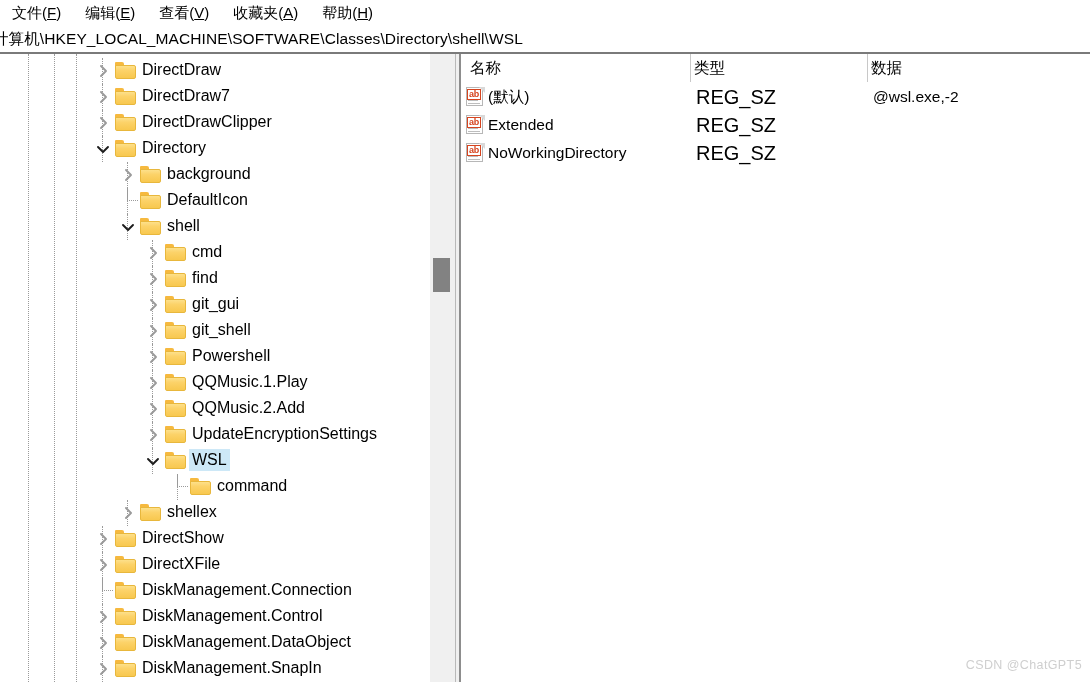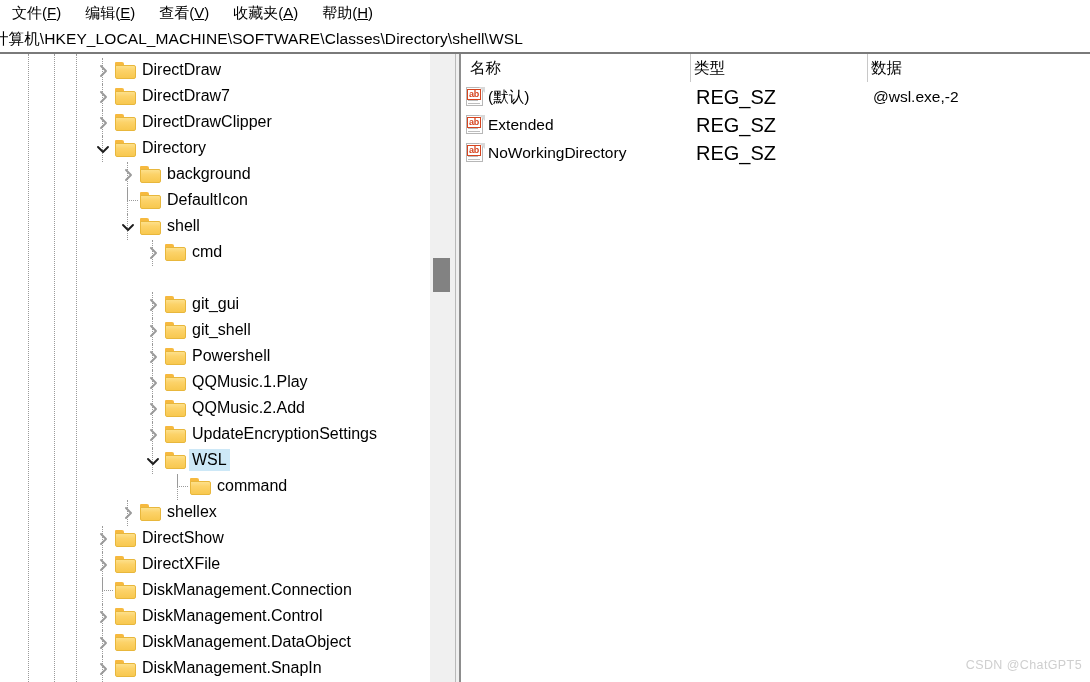--- a/index.html
+++ b/index.html
@@ -421,20 +421,33 @@
             <svg width="16" height="16" viewBox="0 0 16 16">
               <path d="M3 6 L8 11 L13 6" fill="none" stroke="#1c1c1c" stroke-width="1.9" stroke-linecap="round" stroke-linejoin="round"></path>
             </svg>
           </div>
           <div class="folder" style="left: 140px; top: 4px;">
             <div class="tab"></div>
             <div class="body"></div>
           </div>
           <div class="node-label" style="left: 164px;">shell</div>
         </div>
+        <div class="tree-row" style="top: 212px;">
+          <div class="row-stub-v" style="left: 152px; top: 0px; height: 26px;"></div>
+          <div class="twisty" style="left: 145px; top: 5px;">
+            <svg width="16" height="16" viewBox="0 0 16 16">
+              <path d="M6 3 L11 8 L6 13" fill="none" stroke="#9a9a9a" stroke-width="1.9" stroke-linecap="round" stroke-linejoin="round"></path>
+            </svg>
+          </div>
+          <div class="folder" style="left: 165px; top: 4px;">
+            <div class="tab"></div>
+            <div class="body"></div>
+          </div>
+          <div class="node-label" style="left: 189px;">find</div>
+        </div>
         <div class="tree-row" style="top: 238px;">
           <div class="row-stub-v" style="left: 152px; top: 0px; height: 26px;"></div>
           <div class="twisty" style="left: 145px; top: 5px;">
             <svg width="16" height="16" viewBox="0 0 16 16">
               <path d="M6 3 L11 8 L6 13" fill="none" stroke="#9a9a9a" stroke-width="1.9" stroke-linecap="round" stroke-linejoin="round"></path>
             </svg>
           </div>
           <div class="folder" style="left: 165px; top: 4px;">
             <div class="tab"></div>
             <div class="body"></div>

